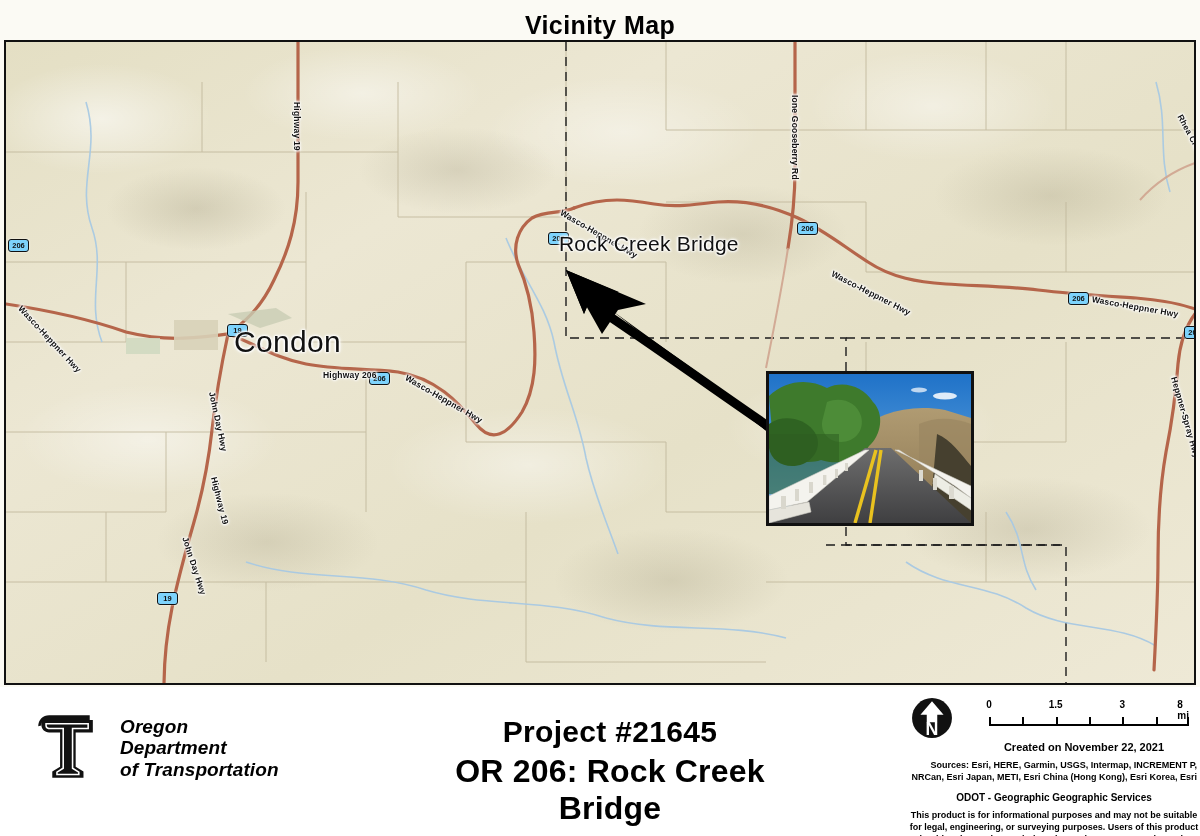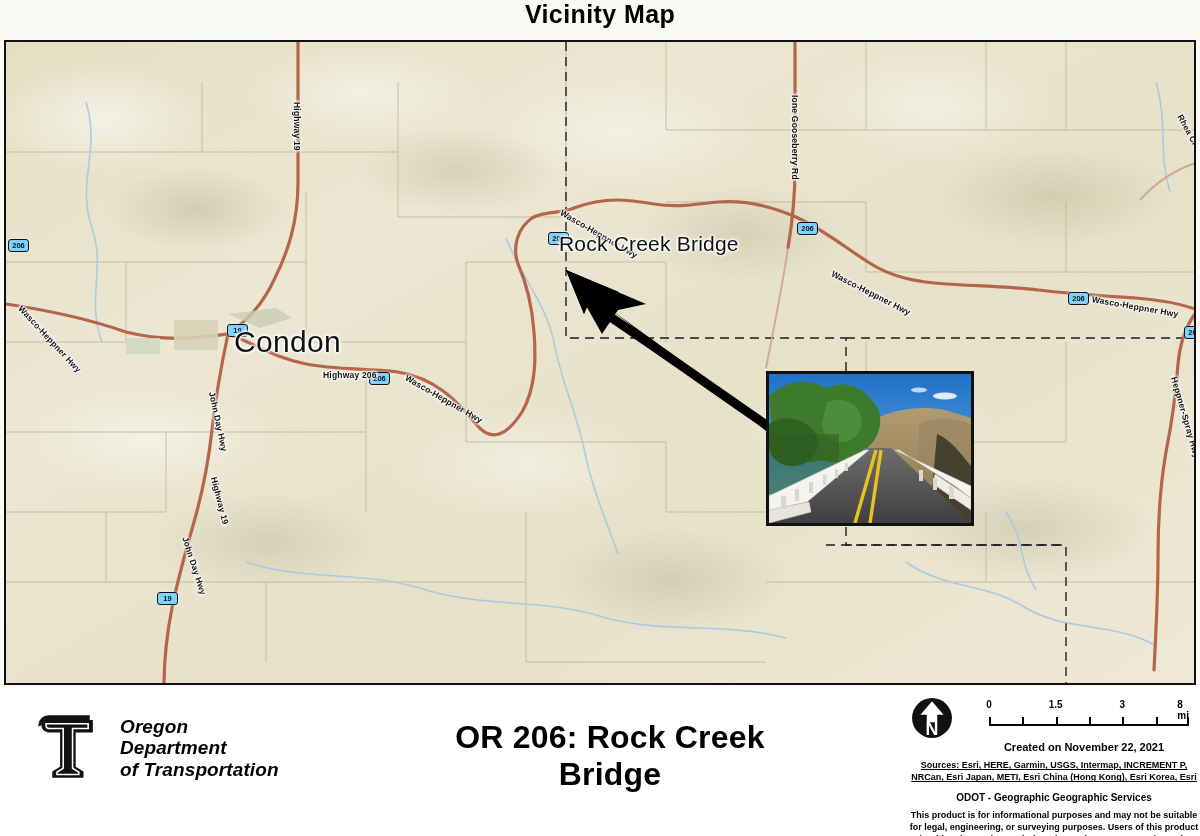--- a/index.html
+++ b/index.html
@@ -1,20 +1,20 @@
 <!DOCTYPE html>
 <html><head>
 <meta charset="utf-8">
 <style>
   html,body{margin:0;padding:0;background:#fbfaf4;}
   body{width:1200px;height:836px;overflow:hidden;
        font-family:"Liberation Sans",sans-serif;color:#000;}
 
   
-  #title-bar{height:40px;display:flex;align-items:flex-start;justify-content:center;background:#fbfaf4;}
+  #title-bar{height:40px;display:flex;align-items:flex-end;justify-content:center;background:#fbfaf4;}
   #map-title{font-size:25px;font-weight:bold;letter-spacing:.4px;}
 
   
   #map-frame{position:absolute;left:4px;top:40px;width:1192px;height:645px;
              border:2px solid #111;box-sizing:border-box;overflow:hidden;background:#e9e4cd;}
   #map-canvas{position:absolute;inset:0;}
 
   
   .terrain{position:absolute;inset:0;
     background:
@@ -68,22 +68,22 @@
   #meta-block{position:absolute;left:905px;top:6px;width:292px;}
   #north-arrow{position:absolute;left:6px;top:4px;width:42px;height:42px;}
   #scalebar{position:absolute;left:84px;top:6px;width:200px;}
   .sb-labels{position:relative;height:13px;font-size:10px;font-weight:bold;}
   .sb-labels span{position:absolute;top:0;transform:translateX(-50%);}
   .sb-labels span:last-child{transform:translateX(-100%);}
   #sb-line{position:relative;height:10px;margin-top:2px;border-bottom:2px solid #000;}
   #sb-line i{position:absolute;bottom:0;width:2px;height:7px;background:#000;}
   #created-on{position:absolute;left:64px;top:48px;width:230px;text-align:center;
               font-size:11px;font-weight:bold;}
-  #sources{position:absolute;left:6px;top:66px;width:286px;text-align:center;
-           font-size:9px;font-weight:bold;line-height:1.38;text-decoration:underline;}
+  #sources{position:absolute;left:6px;top:66px;width:286px;text-align:right;
+           font-size:9px;font-weight:bold;line-height:1.38;}
   #gis-line{position:absolute;left:6px;top:99px;width:286px;text-align:center;
             font-size:10px;font-weight:bold;}
   #disclaimer{position:absolute;left:4px;top:116px;width:290px;text-align:center;
               font-size:9px;font-weight:bold;line-height:1.35;}
 </style>
 </head>
 <body>
 
 <div id="title-bar">
   <div id="map-title">Vicinity Map</div>
@@ -290,20 +290,21 @@
       <path d="M8 22 C8 14 14 8 22 8 L74 8 L74 14 L18 14 C14 14 12 17 12 21 Z" fill="#111"></path>
     </svg>
     <div id="odot-words">
       <div>Oregon</div>
       <div>Department</div>
       <div>of Transportation</div>
     </div>
   </div>
 
   <div id="project-block">
+    <div id="project-number">Project #21645</div>
     <div id="project-subtitle">OR 206: Rock Creek Bridge</div>
   </div>
 
   <div id="meta-block">
 
     <svg id="north-arrow" viewBox="0 0 40 40">
       <circle cx="20" cy="20" r="19" fill="#111"></circle>
       <path d="M20 4 L31 17 L25 17 L25 24 L15 24 L15 17 L9 17 Z" fill="#fff"></path>
       <text x="20" y="36" font-family="Liberation Sans, sans-serif" font-size="17" font-weight="bold" fill="#fff" text-anchor="middle">N</text>
     </svg>

